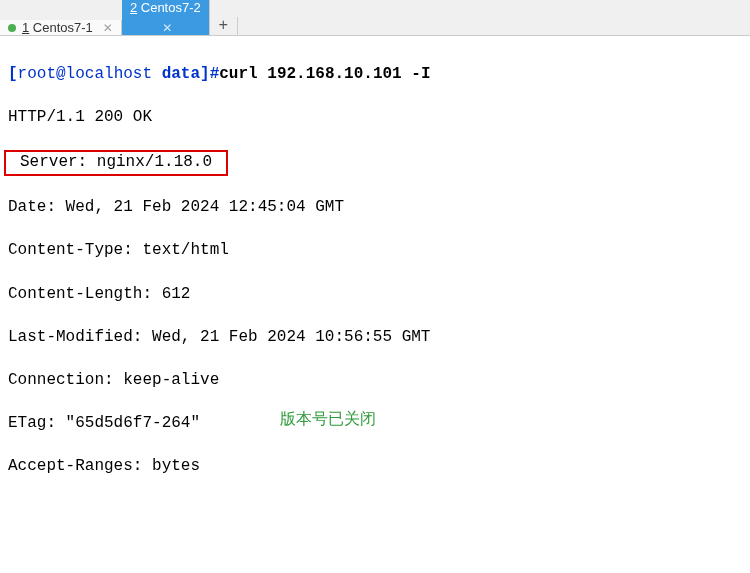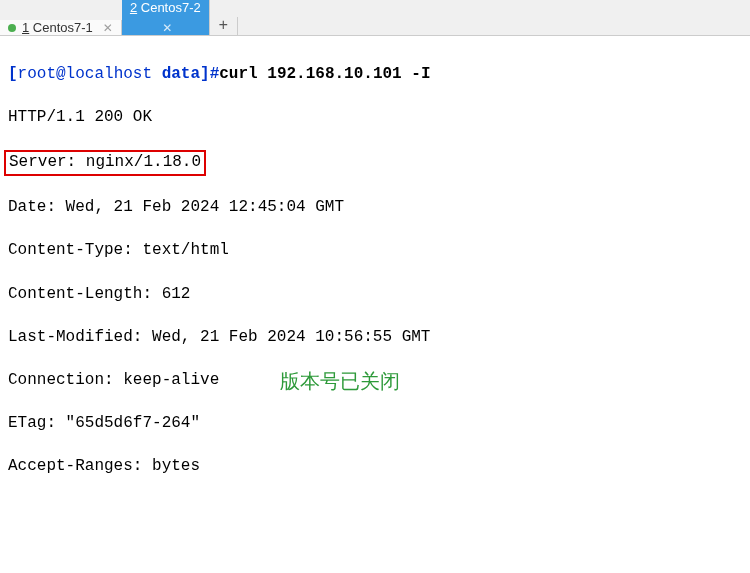--- a/index.html
+++ b/index.html
@@ -61,29 +61,30 @@
       position: relative;
     }
     .prompt-user { color: #0033cc; font-weight: normal; }
     .prompt-path { color: #0033cc; font-weight: bold; }
     .prompt-bracket { color: #0033cc; font-weight: bold; }
     .cmd { color: #000; font-weight: bold; text-align: right; }
     .out { color: #000; font-weight: normal; }
     .redbox {
       border: 2px solid #d00;
       display: inline-block;
-      padding: 0 3px;
+      padding: 0 14px;
       margin-left: -4px;
     }
     .annotation {
       position: absolute;
       color: #2e9a3a;
       font-family: "Microsoft YaHei","SimSun",sans-serif;
-      font-size: 20px;
+      font-size: 16px;
       font-weight: normal;
+      margin-top: 40px;
     }
     .blank { height: 20px; }
   </style>
 </head>
 <body>
 
 <div class="tabbar">
   <div class="tab inactive">
     <span class="dot"></span>
     <span class="label"><u>1</u> <span>Centos7-1</span></span>

